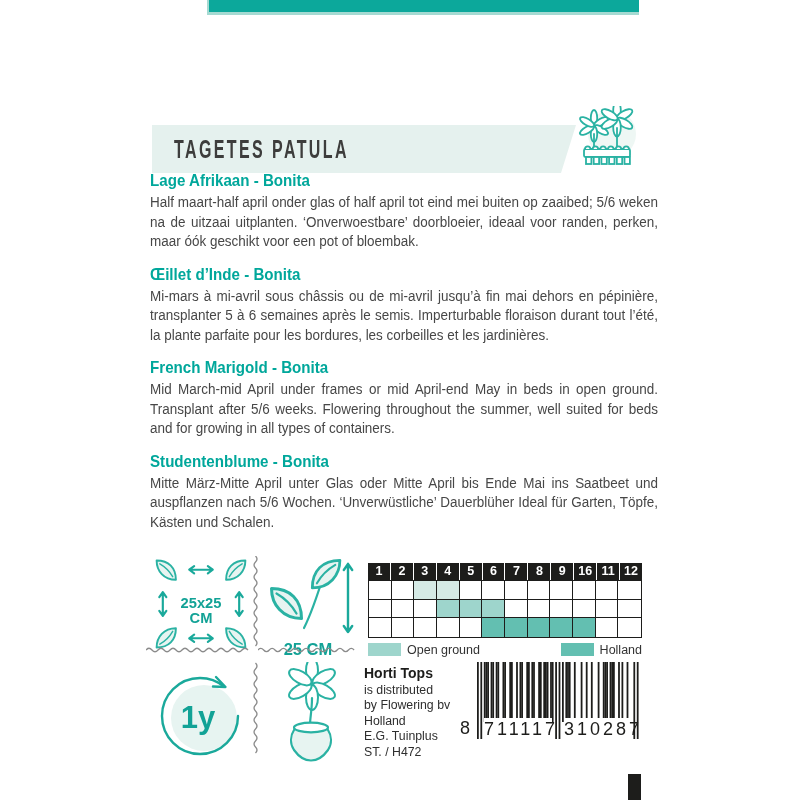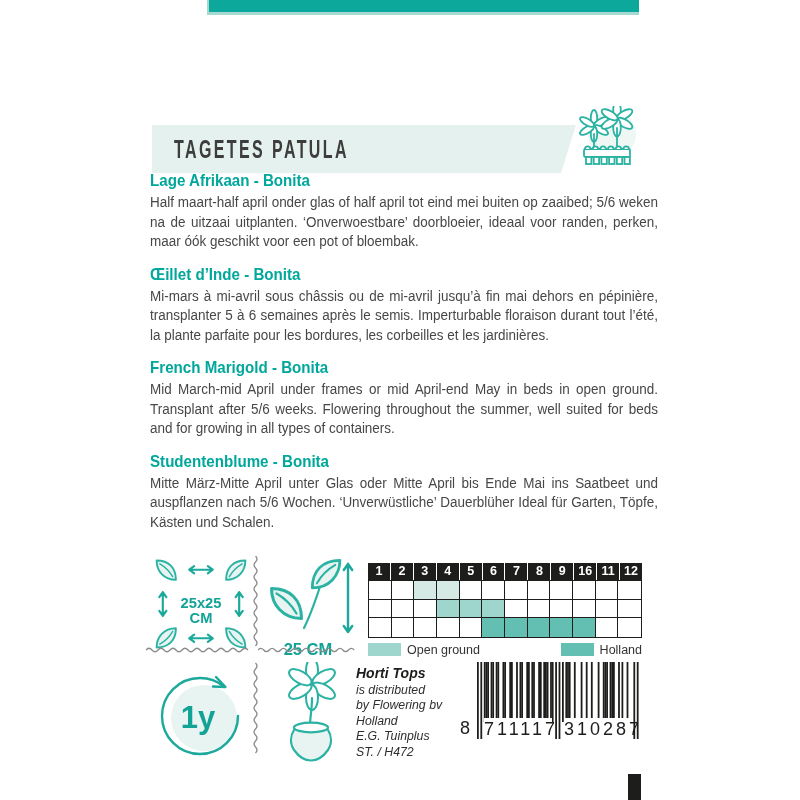--- a/index.html
+++ b/index.html
@@ -40,21 +40,21 @@
   .cal-row { display:grid; grid-template-columns:repeat(12,1fr); }
   .cal-cell { height:18.5px; border-right:1px solid #1d1d1b; border-bottom:1px solid #1d1d1b; }
   .cal-cell:nth-child(12) { border-right:none; }
   .cal-row:last-child .cal-cell { border-bottom:none; }
   .cal-legend { display:flex; justify-content:space-between; margin-top:5px; width:100%; }
   .legend-item { display:flex; align-items:center; }
   .legend-swatch { width:33px; height:13px; display:inline-block; margin-right:6px; }
   .legend-label { font-size:12.5px; color:#333; }
 
   
-  .distrib { left:356px; top:665px; width:110px; color:#2e2e2e;font-style:italic; }
+  .distrib { left:364px; top:665px; width:110px; color:#2e2e2e; }
   .distrib .name { font-size:14px; font-weight:bold; color:#1d1d1b; margin-bottom:2px; }
   .distrib .line { font-size:12.3px; line-height:15.4px; }
 
   
   .barcode { left:460px; top:662px; width:184px; height:96px; }
   .bc-lead { position:absolute; left:0; top:56px; font-size:18px; color:#1d1d1b; }
   .bc-bars { position:absolute; left:17px; top:0; }
   .bc-digits { position:absolute; top:56px; height:22px; font-size:18px; color:#1d1d1b;
     background:#fff; text-align:center; letter-spacing:3px; line-height:22px; }
   .bc-left  { left:24px; width:68px; }

